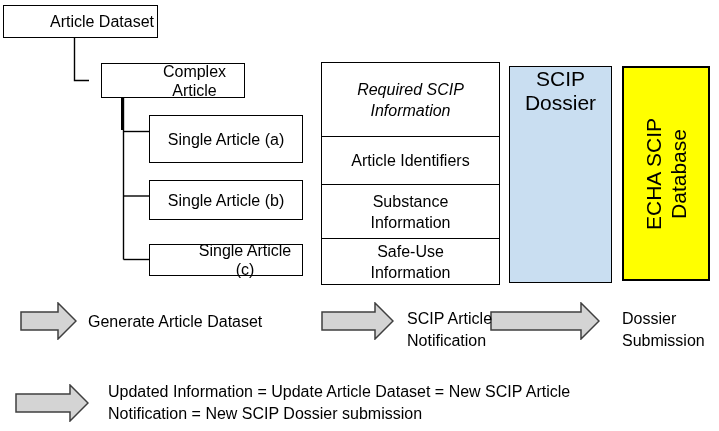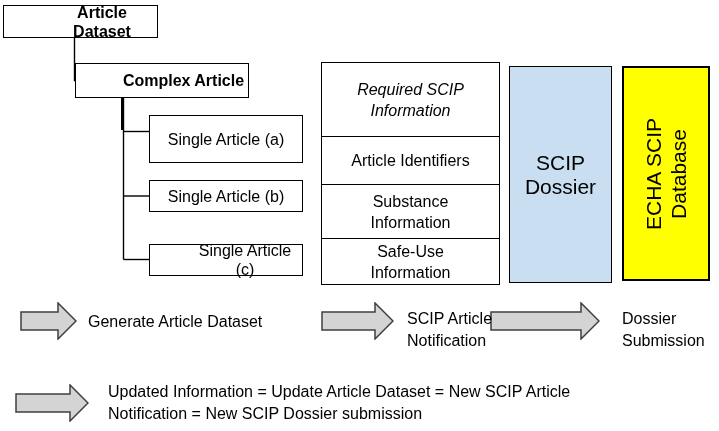--- a/index.html
+++ b/index.html
@@ -6,40 +6,40 @@
   .canvas{
     position:relative;width:719px;height:431px;background:#ffffff;overflow:hidden;
     font-family:"Liberation Sans","DejaVu Sans",sans-serif;color:#000;
   }
   svg.overlay{position:absolute;left:0;top:0;pointer-events:none;}
   .box{
     position:absolute;box-sizing:border-box;border:1.5px solid #000;background:#fff;
     display:flex;align-items:center;justify-content:center;text-align:center;
     font-size:16px;line-height:19px;z-index:2;
   }
-  .bold{font-weight:bold;padding-left:43px;}
+  .bold{font-weight:normal;padding-left:43px;}
   
   .info-table{
     position:absolute;left:321px;top:62px;width:179px;height:223px;box-sizing:border-box;
     border:1.5px solid #000;background:#fff;display:flex;flex-direction:column;z-index:2;
   }
   .info-cell{
     display:flex;align-items:center;justify-content:center;text-align:center;
     font-size:16px;line-height:21px;box-sizing:border-box;
   }
   .info-cell + .info-cell{border-top:1.5px solid #000;}
   .info-cell span{max-width:132px;}
   .info-cell.header{height:73px;font-style:italic;}
   .info-cell.r1{height:48px;}
   .info-cell.r2{height:54px;}
   .info-cell.r3{flex:1;justify-content:center;}
   
   .dossier-box{
     position:absolute;left:509px;top:66px;width:103px;height:217px;box-sizing:border-box;
-    border:1.5px solid #000;display:flex;align-items:center;justify-content:center;
+    border:1.5px solid #000;display:flex;justify-content:center;
     text-align:center;font-size:21px;line-height:24px;z-index:2;
   }
   .dossier-box span{max-width:95px;}
   .database-box{
     position:absolute;left:622px;top:66px;width:88px;height:215px;box-sizing:border-box;
     border:2px solid #000;z-index:2;
   }
   .database-box .vtext{
     position:absolute;left:50%;top:50%;width:160px;
     transform:translate(-50%,-50%) rotate(-90deg);
@@ -62,29 +62,29 @@
     <path d="M122.5,98 L122.5,130" fill="none" stroke="#000" stroke-width="3"></path>
     <path d="M123.5,131.5 L149,131.5" fill="none" stroke="#000" stroke-width="1.4"></path>
     <path d="M123.5,196 L149,196" fill="none" stroke="#000" stroke-width="1.4"></path>
     <path d="M123.5,259.5 L149,259.5" fill="none" stroke="#000" stroke-width="1.4"></path>
   </svg>
 
   <div class="box bold" style="left:3px;top:5px;width:155px;height:33px;">
     <span>Article Dataset</span>
   </div>
 
-  <div class="box bold" style="left:75px;top:63px;width:174px;height:35px;">
+  <div class="box bold" style="left:101px;top:63px;width:144px;height:35px;">
     <span>Complex Article</span>
   </div>
 
   <div class="box" style="left:149px;top:115px;width:154px;height:48px;">
     <span>Single Article (a)</span>
   </div>
 
-  <div class="box" style="left:149px;top:180px;width:154px;height:32px;">
+  <div class="box" style="left:149px;top:180px;width:154px;height:40px;">
     <span>Single Article (b)</span>
   </div>
 
   <div class="box" style="left:149px;top:244px;width:154px;height:32px;padding-left:38px;">
     <span>Single Article (c)</span>
   </div>
 
   <div class="info-table">
     <div class="info-cell header">
       <span>Required SCIP Information</span>

